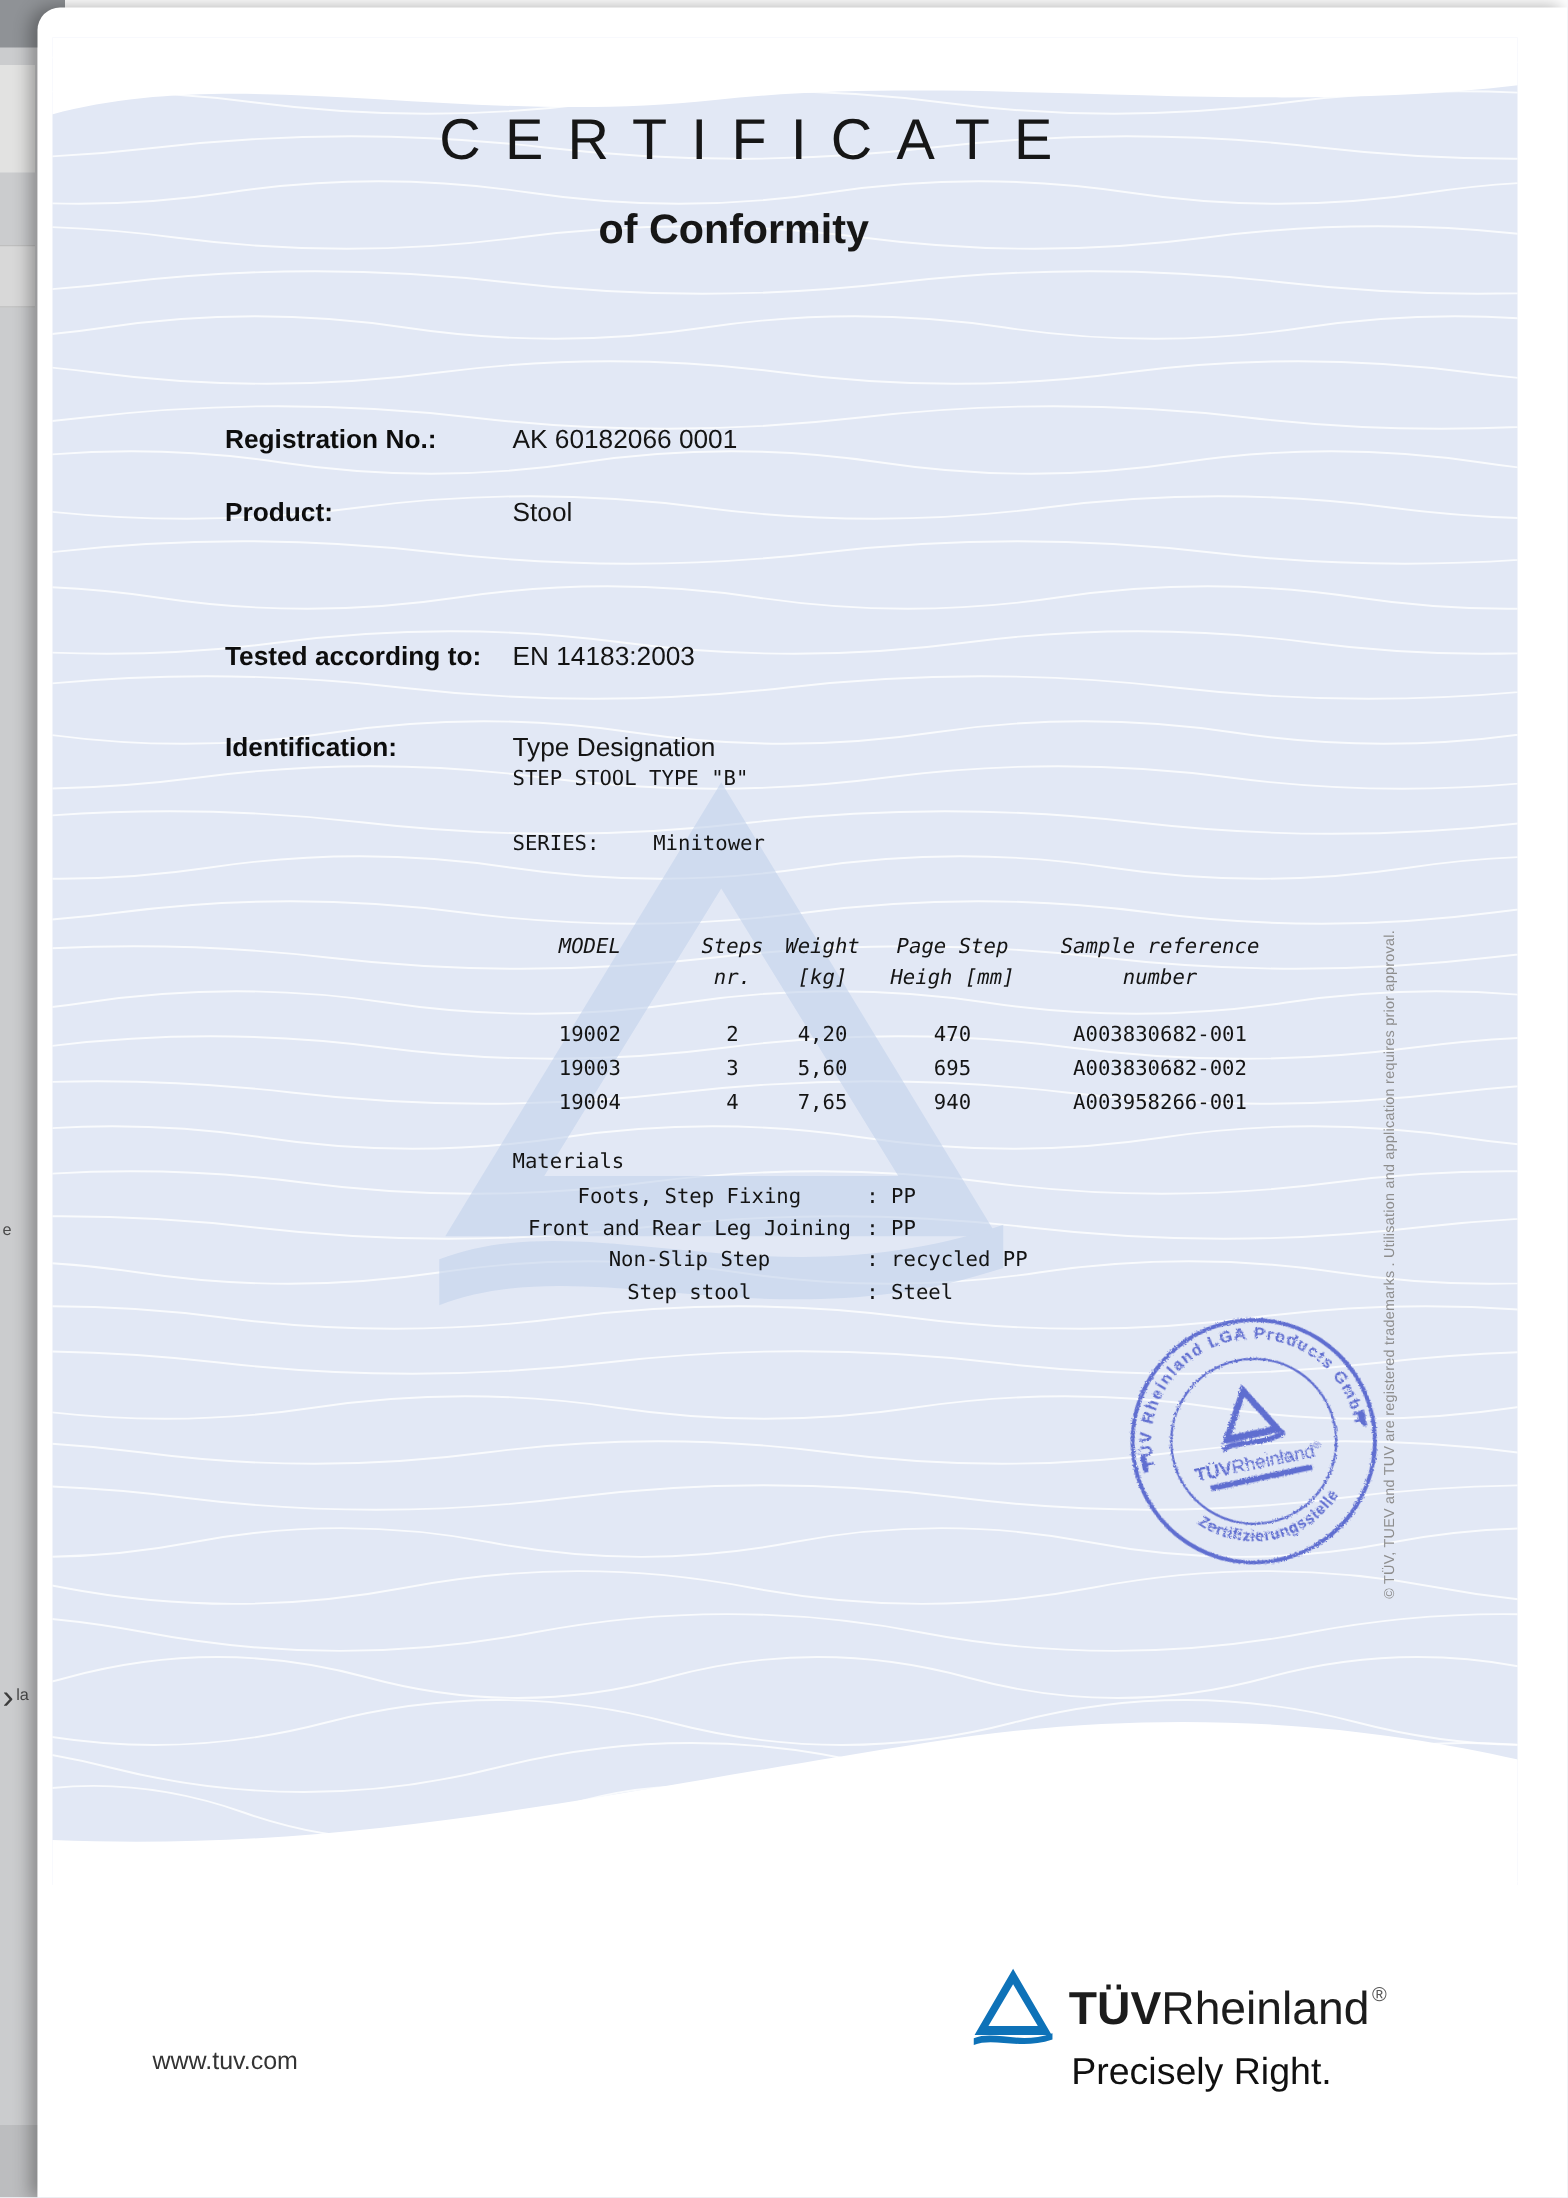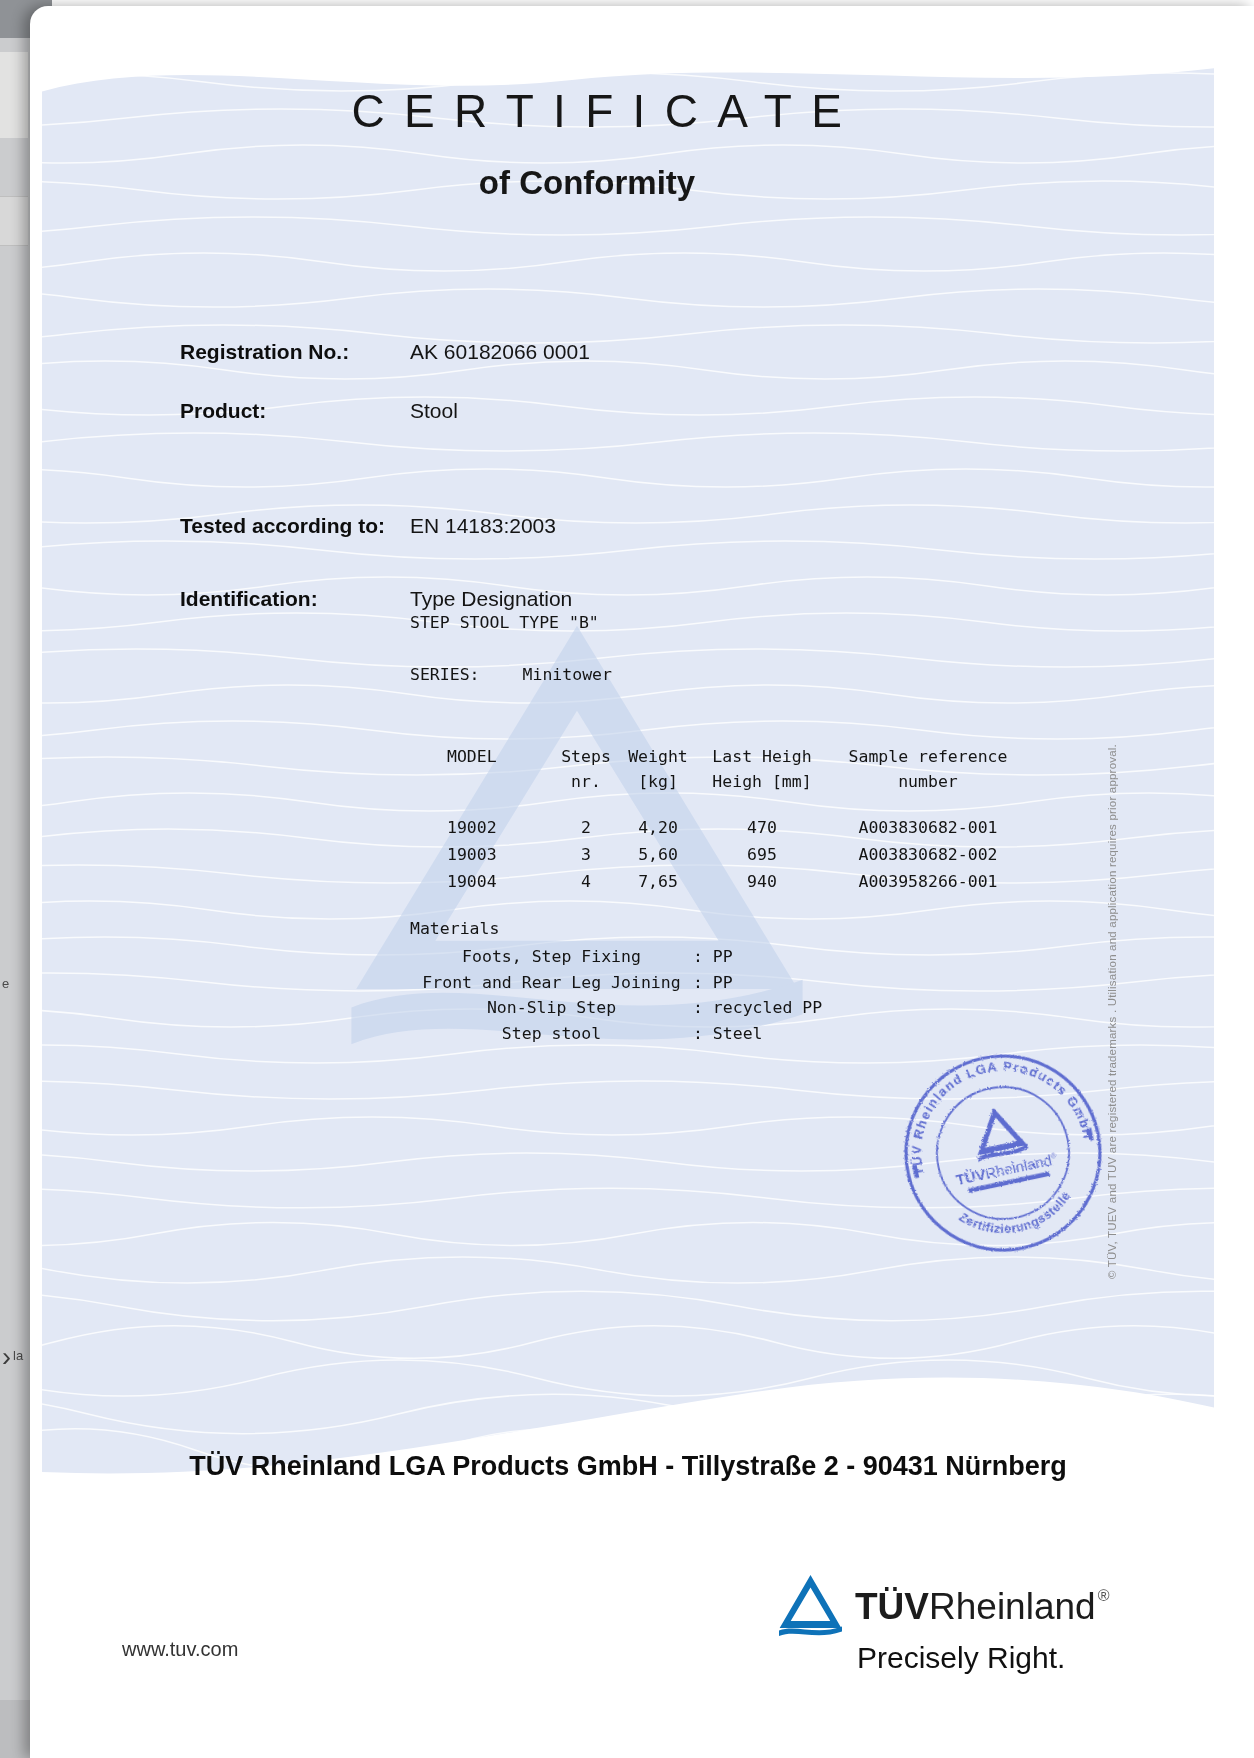--- a/index.html
+++ b/index.html
@@ -38,21 +38,21 @@
   .f-label{position:absolute;left:180px;font-size:21px;font-weight:bold;color:#0d0d0d;}
   .f-value{position:absolute;left:410px;font-size:21px;color:#141414;}
   .top-reg{top:340px;} .top-prod{top:399px;} .top-test{top:514px;} .top-ident{top:587px;}
 
   .mono{font-family:"DejaVu Sans Mono",monospace;font-size:16.5px;color:#141414;}
   .type-line{position:absolute;left:410px;top:613px;}
   .series-line{position:absolute;left:410px;top:665px;}
   .series-line .sv{margin-left:43px;}
 
   .tbl-head{position:absolute;left:447px;top:744px;display:grid;grid-template-columns:105px 68px 76px 132px 200px;line-height:25px;}
-  .tbl-head .c{text-align:center;} .tbl-head .c-model{text-align:left;}
+  .tbl-head .c{text-align:center;font-style:italic;} .tbl-head .c-model{text-align:left;}
   .tbl-body{position:absolute;left:447px;top:818px;display:grid;grid-template-columns:105px 68px 76px 132px 200px;grid-auto-rows:27px;}
   .tbl-body .c{text-align:center;} .tbl-body .c-model{text-align:left;}
 
   .mat-head{position:absolute;left:410px;top:919px;}
   .mat-list{position:absolute;left:410px;top:944px;line-height:25.5px;text-align:center;}
   .mat-item{display:flex;}
   .mat-name{width:283px;}
 
   
   .stamp{position:absolute;left:898px;top:1048px;width:210px;height:210px;z-index:6;}
@@ -174,21 +174,21 @@
     <div class="c c-model">MODEL</div>
     <div class="c">
       <div>Steps</div>
       <div>nr.</div>
     </div>
     <div class="c">
       <div>Weight</div>
       <div>[kg]</div>
     </div>
     <div class="c">
-      <div>Last Heigh</div>
+      <div>Page Step</div>
       <div>Heigh [mm]</div>
     </div>
     <div class="c">
       <div>Sample reference</div>
       <div>number</div>
     </div>
   </div>
 
   <div class="mono tbl-body z-text">
     <div class="c c-model">19002</div>
@@ -258,21 +258,20 @@
         <text x="105" y="127" text-anchor="middle" font-size="15"><tspan font-weight="bold">TÜV</tspan><tspan>Rheinland</tspan><tspan dy="-6" font-size="7.5">®</tspan></text>
         <rect class="sf" x="63.5" y="132.5" width="83" height="4.6"></rect>
       </g>
     </svg>
   </div>
 
   <div class="side-note">
     <div class="inner">© TÜV, TUEV and TUV are registered trademarks . Utilisation and application requires prior approval.</div>
   </div>
 
-  <div class="address z-text">TÜV Rheinland LGA Products GmbH - Tillystraße 2 - 90431 Nürnberg</div>
 
   <div class="tri-logo">
     <svg viewBox="0 0 100 97">
       <path class="tuv-fill" fill-rule="evenodd" d="M50 3 L96 82 L4 82 Z M50 21.5 L79.5 71.5 L20.5 71.5 Z"></path>
       <path class="tuv-fill" d="M3 86 C 28 76, 58 94, 97 80 L97 87.5 C 58 101, 28 84, 3 94 Z"></path>
     </svg>
   </div>
   <div class="brand"><span class="b">TÜV</span><span>Rheinland</span><sup>®</sup></div>
   <div class="tagline">Precisely Right.</div>
   <div class="website">www.tuv.com</div>

